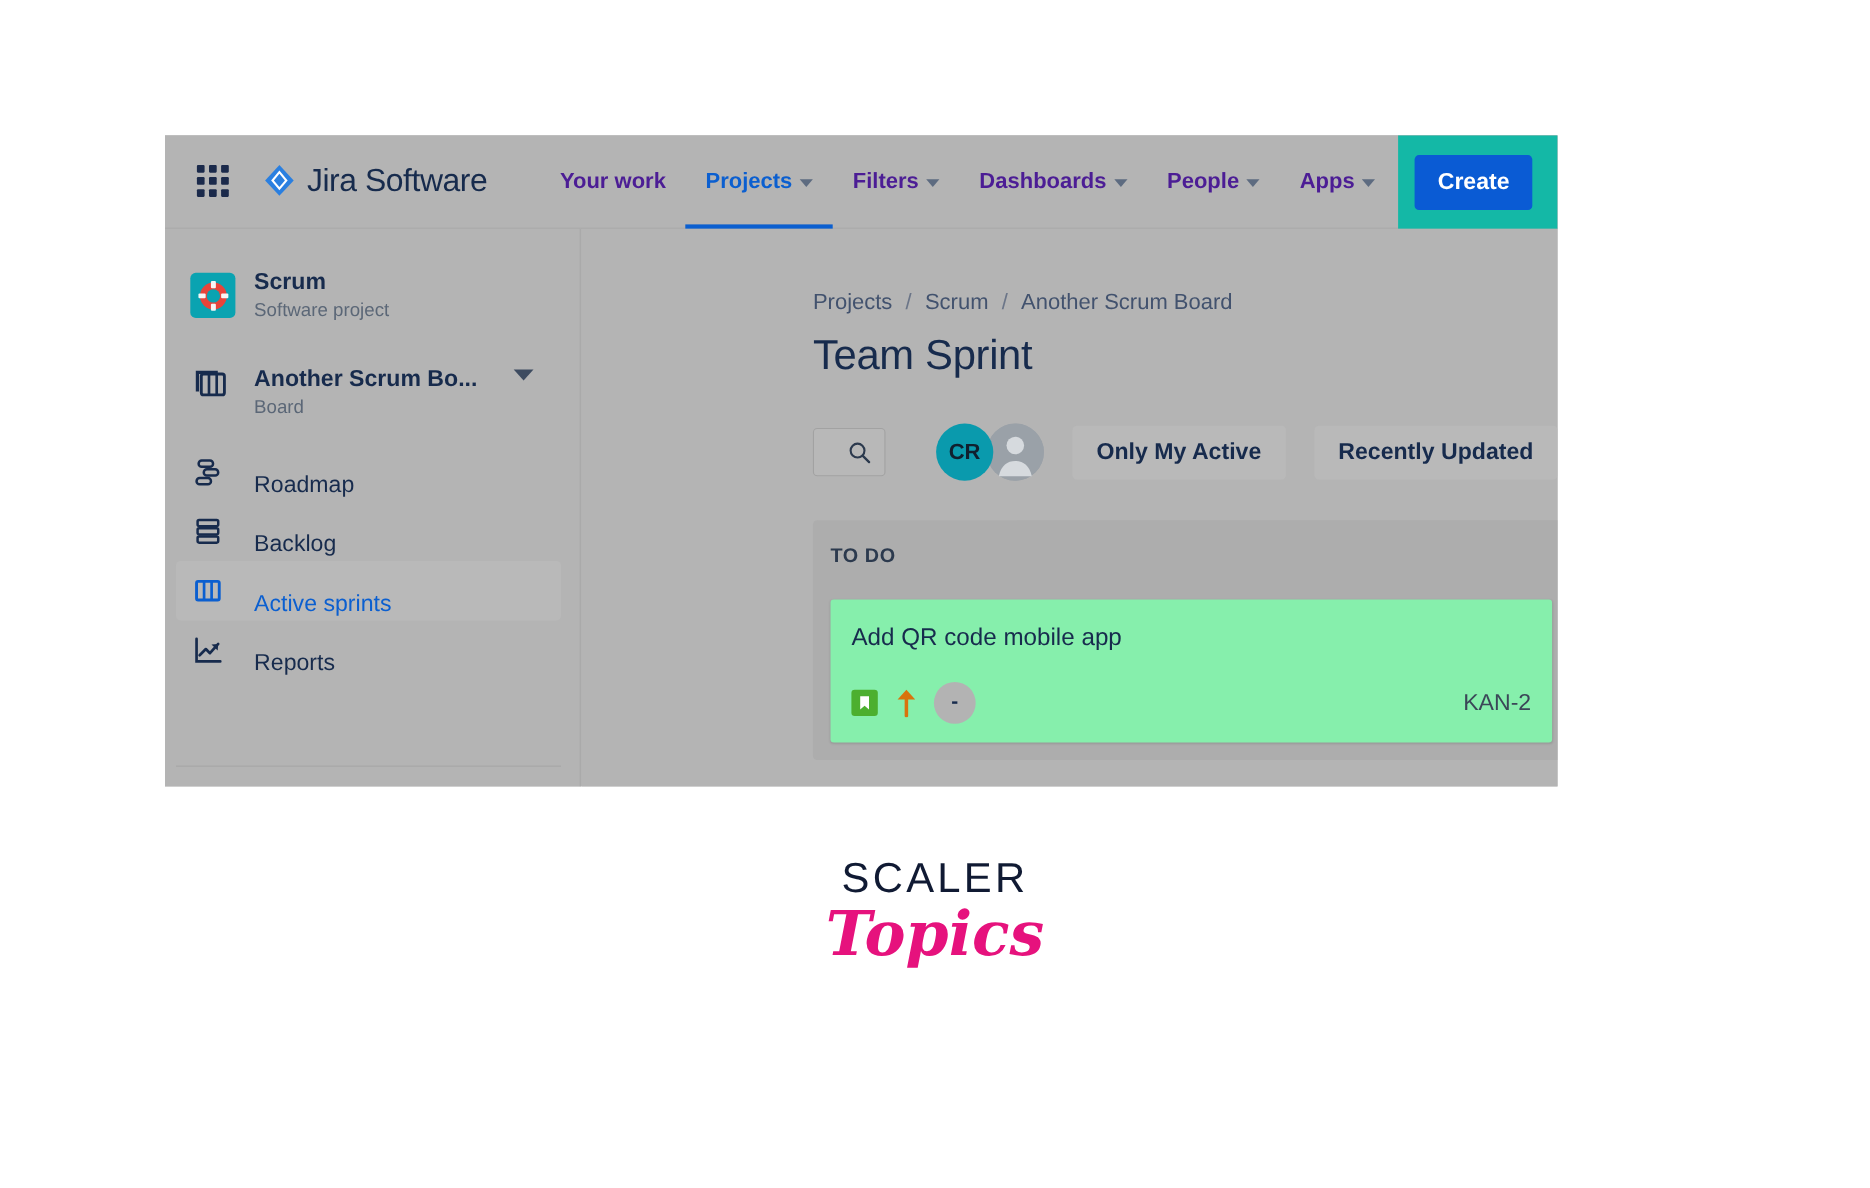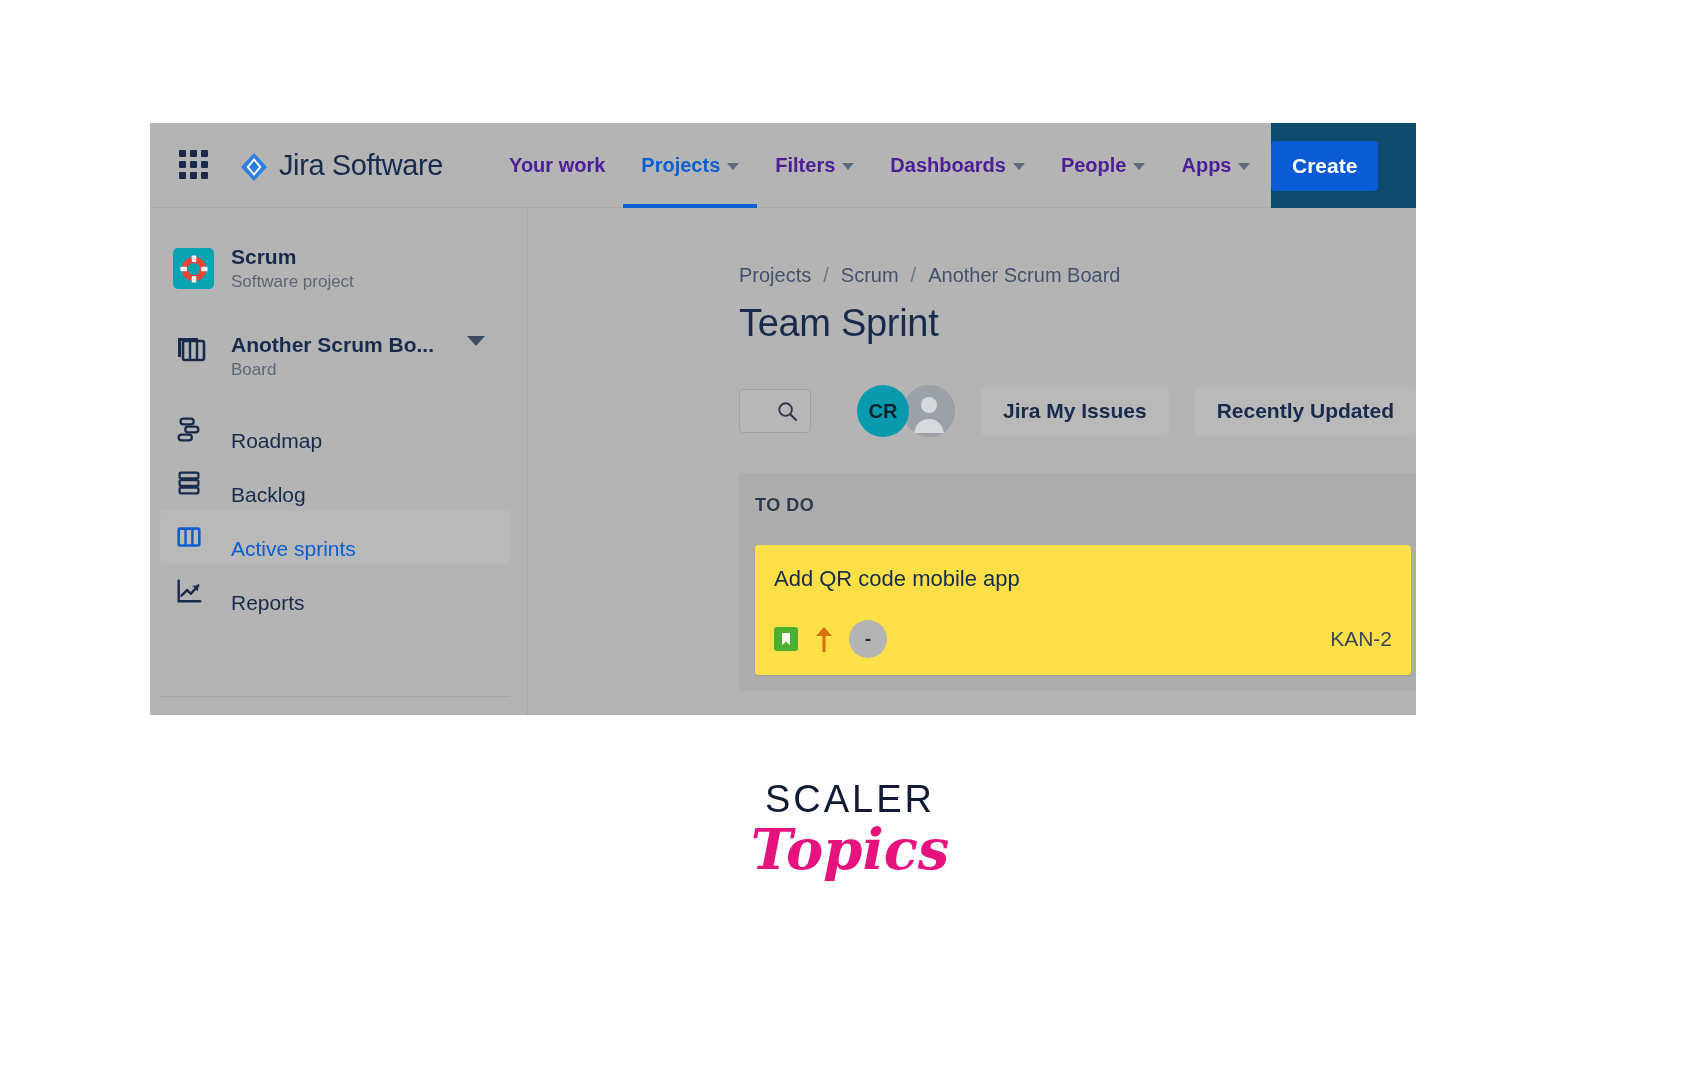--- a/index.html
+++ b/index.html
@@ -34,21 +34,21 @@
     grid-template-columns: repeat(3, 1fr);
     grid-template-rows: repeat(3, 1fr);
     gap: 3px;
     cursor: pointer;
   }
   .appswitcher i {
     display: block; width: 7px; height: 7px;
     background: #1b2a4b; border-radius: 1px;
   }
   .brand {
-    display: flex; align-items: flex-end; gap: 11px;
+    display: flex; align-items: flex-start; gap: 11px;
     margin-left: 31px; cursor: pointer;
   }
   .brand-logo { width: 28px; height: 30px; }
   .brand-text {
     font-size: 29px; color: #172b4d;
     letter-spacing: -0.4px; font-weight: 400;
   }
   .navitems { display: flex; align-items: center; margin-left: 48px; height: 85px; }
   .navitem {
     position: relative;
@@ -68,22 +68,23 @@
     width: 0; height: 0;
     border-left: 6px solid transparent;
     border-right: 6px solid transparent;
     border-top: 7px solid #5d6b80;
     margin-top: 3px;
   }
   #create-wrap {
     position: absolute;
     right: 0; top: 0;
     height: 85px; width: 145px;
-    background: #0c4a6e;
+    background: #14b8a6;
     display: flex; align-items: center; justify-content: flex-start;
+    padding-left: 15px;
   }
   #create-button {
     background: #0a5bd4; color: #ffffff;
     border: none; border-radius: 4px;
     font-family: "Liberation Sans", sans-serif;
     font-size: 21px; font-weight: 700;
     padding: 13px 21px;
     cursor: pointer; white-space: nowrap;
   }
 
@@ -224,21 +225,21 @@
     padding: 22px 16px 16px 16px;
   }
   .column.todo { width: 688px; }
   .col-head {
     font-size: 18px; font-weight: 600;
     color: #2c3a4e; letter-spacing: 0.5px;
     white-space: nowrap;
   }
   .card {
     margin-top: 29px;
-    background: #fde047;
+    background: #86efac;
     border-radius: 3px;
     padding: 20px 19px 17px 19px;
     cursor: pointer;
     box-shadow: 0 1px 2px rgba(0,0,0,0.12);
   }
   .card-title {
     font-size: 22px; color: #172b4d; line-height: 1.3;
   }
   .card-foot {
     margin-top: 26px;
@@ -460,21 +461,21 @@
         </div>
         <div class="avatar anon">
           <svg viewBox="0 0 52 52" width="52" height="52">
             <circle cx="26" cy="26" r="26" fill="#9aa1a8"></circle>
             <circle cx="26" cy="20" r="8" fill="#d6dade"></circle>
             <path d="M11 48c2-10 8-14 15-14s13 4 15 14z" fill="#d6dade"></path>
           </svg>
         </div>
       </div>
 
-      <button class="filterbtn">Jira My Issues</button>
+      <button class="filterbtn">Only My Active</button>
       <button class="filterbtn">Recently Updated</button>
     </div>
 
     <div id="board">
 
       <div class="column todo">
         <div class="col-head">TO DO</div>
 
         <div class="card">
           <div class="card-title">Add QR code mobile app</div>

